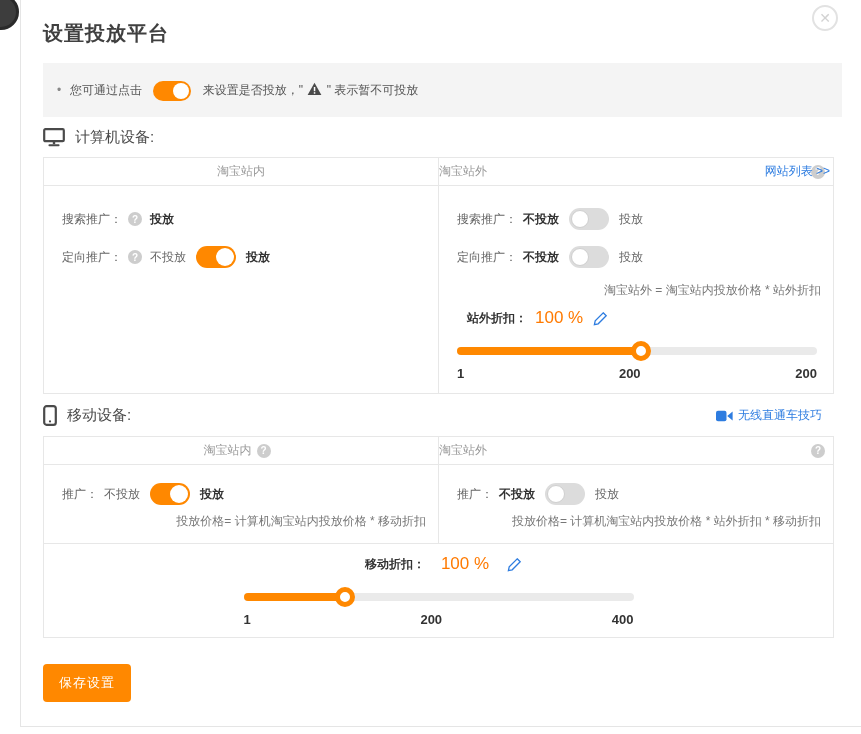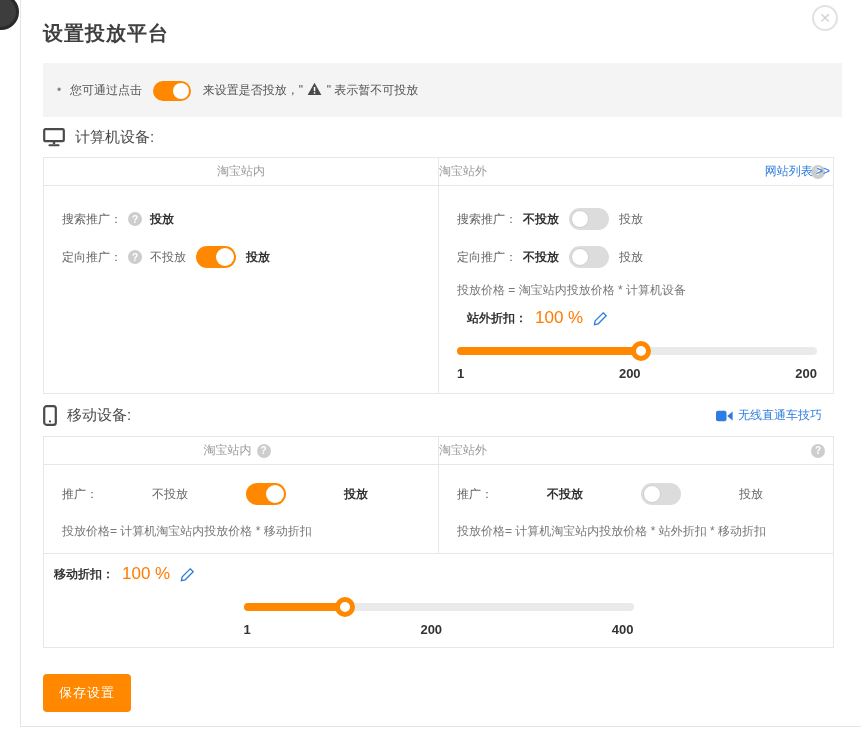--- a/index.html
+++ b/index.html
@@ -31,26 +31,26 @@
 
   a.link { color:#2d7ce0; text-decoration:none; cursor:pointer; }
 
   .grid-table { margin-top:10px; width:791px; border:1px solid #e7e7e7; }
   .t-head { display:flex; height:28px; border-bottom:1px solid #e7e7e7; color:#999; }
   .t-head .col { flex:1; display:flex; align-items:center; justify-content:center;
     gap:5px; position:relative; }
   .t-head .col + .col { border-left:1px solid #e7e7e7;justify-content:space-between; }
   .t-head .corner-link { position:absolute; right:3px; }
   .t-body { display:flex; }
-  .t-body .cell { flex:1; padding:14px 12px 12px 18px; }
+  .t-body .cell { flex:1; padding:14px 12px 12px 18px;text-align:right; }
   .t-body .cell + .cell { border-left:1px solid #e7e7e7; }
   .t-body.computer-body .cell { min-height:196px; }
 
   .field-row { display:flex; align-items:center; height:38px; }
-  .field-row.compact { height:30px;gap:48px; }
+  .field-row.compact { height:30px; }
   .field-label { margin-right:6px; }
   .v-bold { font-weight:bold; color:#333; }
   .v-normal { color:#666; }
   .help { display:inline-flex; width:14px; height:14px; border-radius:50%;
     background:#cdcdcd; color:#fff; font-size:10px; font-weight:bold;
     align-items:center; justify-content:center; margin-right:8px; cursor:pointer; }
 
   .toggle { display:inline-block; width:40px; height:22px; border-radius:11px;
     position:relative; margin:0 10px; cursor:pointer; vertical-align:middle; }
   .toggle .t-knob { position:absolute; top:2px; width:18px; height:18px;
@@ -75,23 +75,23 @@
     background:#ff8800; border-radius:4px; }
   .slider .knob { position:absolute; top:0; left:calc(var(--pct) - 10px);
     width:20px; height:20px; border:5px solid #ff8800; background:#fff;
     border-radius:50%; cursor:pointer; }
   .slider-labels { display:flex; justify-content:space-between; margin-top:5px;
     font-size:13px; font-weight:bold; color:#333; }
   .w360 { width:360px; }
   .w390 { width:390px; margin-left:auto; margin-right:auto; }
 
   .mobile-body .cell { padding-bottom:14px; }
-  .mobile-body .formula { margin-top:14px; }
+  .mobile-body .formula { margin-top:4px; }
   .slider-row { border-top:1px solid #e7e7e7; padding:10px 0 10px; }
-  .slider-row .discount-line { margin-top:0; }
+  .slider-row .discount-line { justify-content:center; margin-top:0;gap:8px; }
 
   .save-btn { margin:26px 0 0; display:inline-block; background:#ff8800; color:#fff;
     border:none; border-radius:4px; font-size:13px; padding:10px 16px; cursor:pointer;
     font-family:inherit; letter-spacing:1px; }
 </style>
 </head>
 <body>
 
 <div class="bg-circle"></div>
 
@@ -168,21 +168,21 @@
             <span class="v-normal">投放</span>
           </div>
           <div class="field-row">
             <span class="field-label">定向推广：</span>
             <span class="v-bold">不投放</span>
             <span class="toggle off">
                 <span class="t-knob"></span>
               </span>
             <span class="v-normal">投放</span>
           </div>
-          <div class="formula">投放价格 = 淘宝站内投放价格 * 计算机设备</div>
+          <div class="formula">淘宝站外 = 淘宝站内投放价格 * 站外折扣</div>
           <div class="discount-line">
             <span class="discount-label">站外折扣：</span>
             <span class="discount-value">100 %</span>
             <svg class="pencil" width="15" height="15" viewBox="0 0 15 15">
               <path d="M10.2 1.8 l3 3 -8 8 -3.8 0.8 0.8-3.8 z" fill="none" stroke="#2d7ce0" stroke-width="1.3"></path>
             </svg>
           </div>
           <div class="slider w360" style="--pct: 51%;">
             <div class="track"></div>
             <div class="fill"></div>

